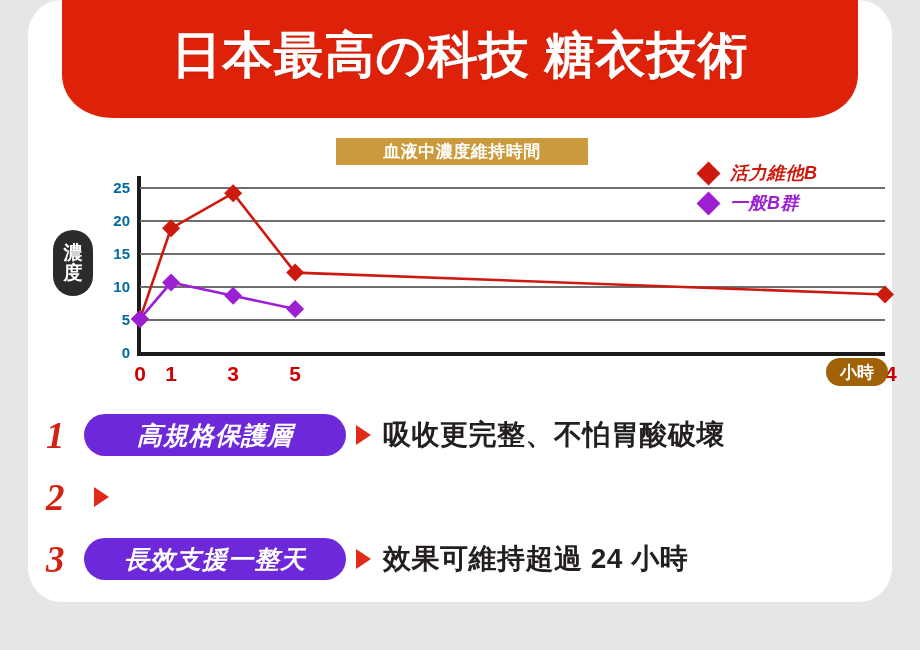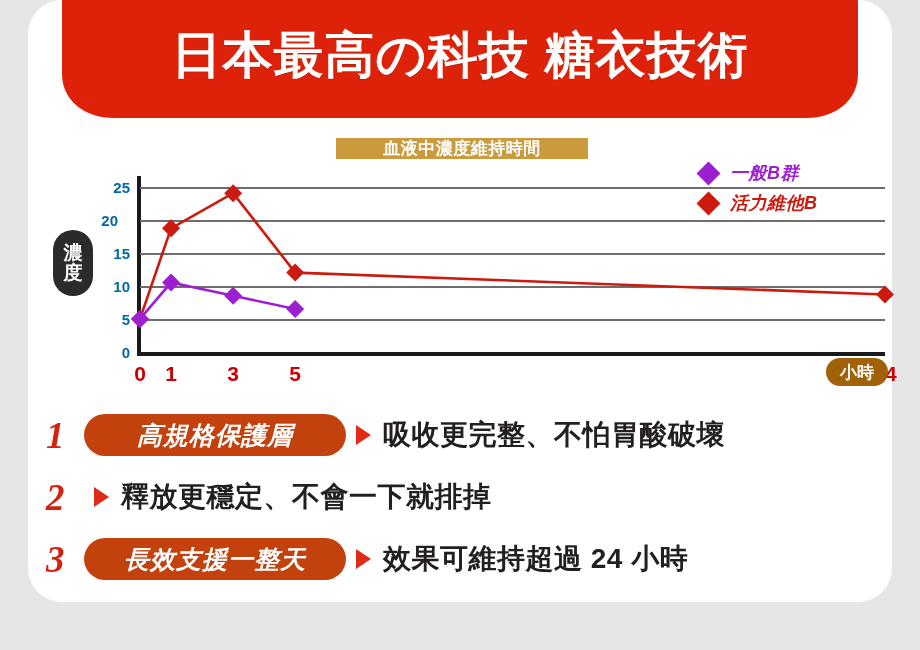--- a/index.html
+++ b/index.html
@@ -43,21 +43,21 @@
 
   
   .chart-area {
     position: absolute;
     left: 0; top: 118px;
     width: 920px; height: 282px;
   }
   .chart-title-badge {
     position: absolute;
     left: 336px; top: 20px;
-    width: 252px; height: 21px;
+    width: 252px; height: 27px;
     background: #ca9a3c;
     display: flex; align-items: center; justify-content: center;
     color: #ffffff;
     font-size: 17px; font-weight: 700;
     letter-spacing: .5px;
   }
 
   .y-axis-badge {
     position: absolute;
     left: 53px; top: 112px;
@@ -150,21 +150,21 @@
   }
   .row-num {
     width: 38px;
     color: #d32211;
     font-family: "Liberation Serif", "DejaVu Serif", serif;
     font-size: 37px; font-style: italic; font-weight: 700;
     line-height: 1;
   }
   .row-pill {
     width: 262px; height: 42px;
-    background: #c2410c;
+    background: #6d28d9;
     border-radius: 21px;
     display: flex; align-items: center; justify-content: center;
     color: #ffffff;
     font-size: 25px; font-weight: 700; font-style: italic;
     letter-spacing: 1px;
     flex: 0 0 auto;
   }
   .row-tri {
     width: 0; height: 0;
     border-left: 15px solid #e02b18;
@@ -228,56 +228,55 @@
           <polygon points="93.125,106.76923076923077 102.125,115.76923076923077 93.125,124.76923076923077 84.125,115.76923076923077" fill="#9d1fd2"></polygon>
           <polygon points="155.20833333333334,120 164.20833333333334,129 155.20833333333334,138 146.20833333333334,129" fill="#9d1fd2"></polygon>
         </svg>
     </div>
 
     <div id="yticks">
         <div class="ytick" style="left: 78px; top: 234px;">0</div>
         <div class="ytick" style="left: 78px; top: 200.923px;">5</div>
         <div class="ytick" style="left: 78px; top: 167.846px;">10</div>
         <div class="ytick" style="left: 78px; top: 134.769px; text-align: right;">15</div>
-        <div class="ytick" style="left: 66px; top: 101.692px;">20</div>
+        <div class="ytick" style="left: 78px; top: 101.692px;">20</div>
         <div class="ytick" style="left: 78px; top: 68.6154px;">25</div>
       </div>
     <div id="xticks">
         <div class="xtick" style="left: 140px;">0</div>
         <div class="xtick" style="left: 171.042px;">1</div>
         <div class="xtick" style="left: 233.125px;">3</div>
         <div class="xtick" style="left: 295.208px;">5</div>
         <div class="xtick" style="left: 885px;">24</div>
       </div>
 
     <div class="hour-badge">小時</div>
 
     <div class="legend">
       <div class="legend-row">
+        <span class="legend-diamond" style="background: rgb(204, 26, 15);"></span>
+        <span class="legend-label" style="color: rgb(204, 26, 15);">活力維他B</span>
+      </div>
+      <div class="legend-row">
         <span class="legend-diamond" style="background: rgb(157, 31, 210);"></span>
         <span class="legend-label" style="color: rgb(157, 31, 210);">一般B群</span>
-      </div>
-      <div class="legend-row">
-        <span class="legend-diamond" style="background: rgb(204, 26, 15);"></span>
-        <span class="legend-label" style="color: rgb(204, 26, 15);">活力維他B</span>
       </div>
     </div>
   </div>
 
   <div class="rows" id="feature-rows">
       <div class="row">
         <div class="row-num">1</div>
         <div class="row-pill">高規格保護層</div>
         <div class="row-tri"></div>
         <div class="row-text">吸收更完整、不怕胃酸破壞</div>
       </div>
       <div class="row">
         <div class="row-num">2</div>
         <div class="row-tri"></div>
-        <div class="row-text">釋放更穩定、不會一下就排掉</div>
       </div>
       <div class="row">
         <div class="row-num">3</div>
         <div class="row-pill">長效支援一整天</div>
         <div class="row-tri"></div>
         <div class="row-text">效果可維持超過 24 小時</div>
       </div>
     </div>
 
 </div>

